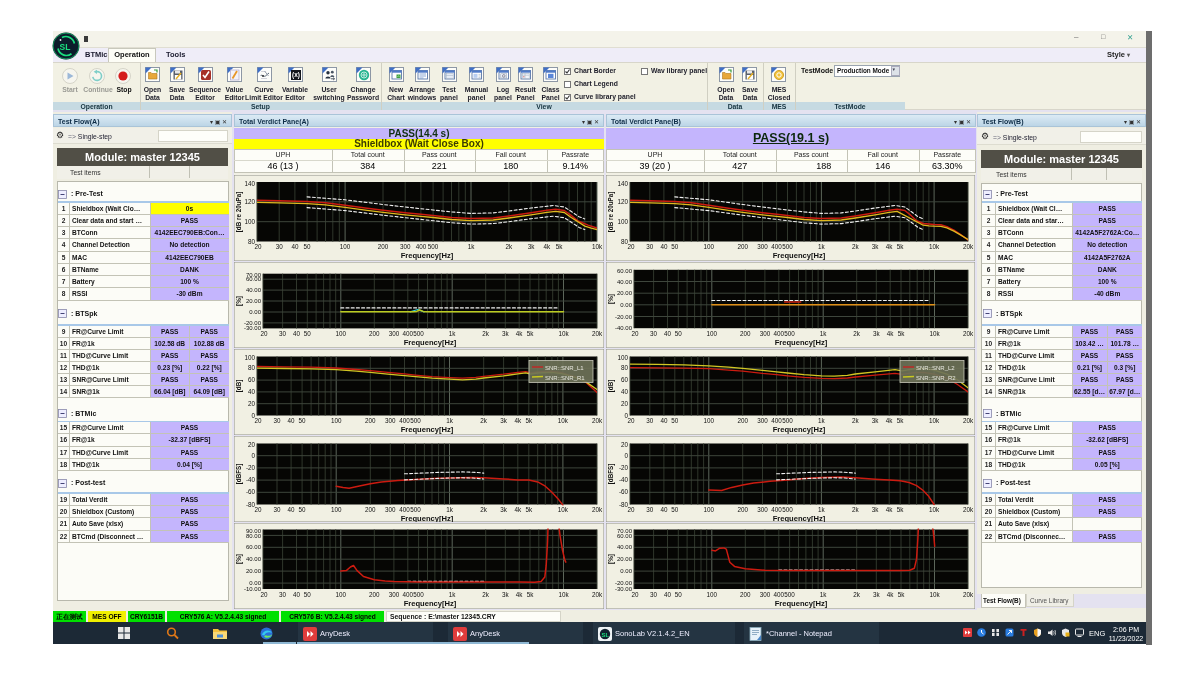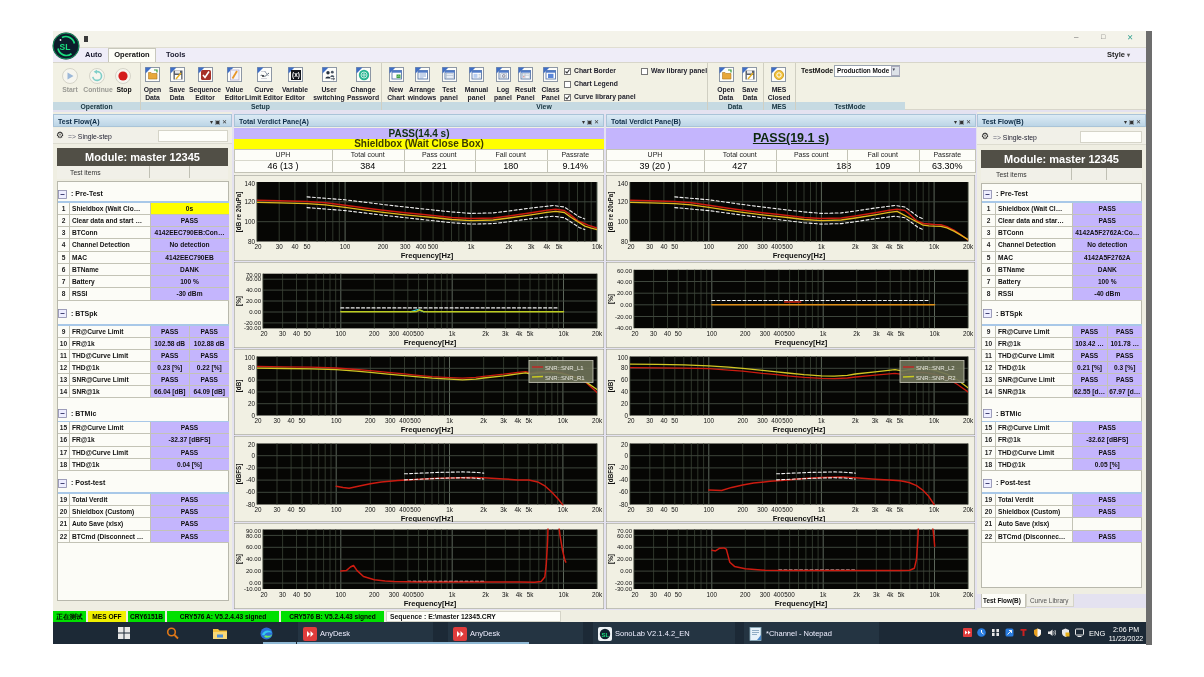--- a/index.html
+++ b/index.html
@@ -22,21 +22,21 @@
 <div class="abs" style="left:1101px;top:33px;color:#666;font-size:7px;">□</div>
 <div class="abs" style="left:1127px;top:33px;font-size:7.5px;color:#2e9e8e;">✕</div>
 <svg class="abs" style="left:52px;top:31px" width="28" height="30">
 <circle cx="14" cy="15" r="13.4" fill="#0c1d2b"></circle>
 <circle cx="14" cy="15" r="12.9" fill="none" stroke="#17c970" stroke-width="0.7"></circle>
 <path d="M 10,6.5 A 8.6,8.6 0 0 1 22.4,12.5" fill="none" stroke="#1ade7e" stroke-width="1.7"></path>
 <path d="M 19.5,22.8 A 8.6,8.6 0 0 1 6,17.5" fill="none" stroke="#1ade7e" stroke-width="1.7"></path>
 <text x="7.6" y="18.6" font-size="8.5" font-weight="bold" fill="#1ade7e" font-family="Liberation Sans">SL</text>
 <circle cx="8.5" cy="9" r="0.9" fill="#e8e8e8"></circle>
 </svg>
-<div class="abs b" style="left:85px;top:50px;font-size:7.5px;color:#1a1a2e;">Auto</div>
+<div class="abs b" style="left:85px;top:50px;font-size:7.5px;color:#1a1a2e;">BTMic</div>
 <div class="abs" style="left:108px;top:48px;width:48px;height:14px;background:#fdfdf6;border:1px solid #c8c8bc;border-bottom:none;"></div>
 <div class="abs b ctr" style="left:108px;top:50px;width:48px;font-size:7.5px;color:#111;">Operation</div>
 <div class="abs b" style="left:166px;top:50px;font-size:7.5px;color:#1a1a2e;">Tools</div>
 <div class="abs b" style="left:1107px;top:50px;font-size:7.5px;color:#222;">Style <span style="font-size:6px;color:#555;">▾</span></div>
 <svg class="abs" style="left:62px;top:68px" width="16" height="16">
     <circle cx="8" cy="8" r="7.5" fill="#f6f5ee" stroke="#d5d4c8" stroke-width="1"></circle>
     <path d="M5.5,4.5 L11.5,8 L5.5,11.5 Z" fill="#9cb8d8"></path>
   </svg>
 <svg class="abs" style="left:89px;top:68px" width="16" height="16">
     <circle cx="8" cy="8" r="7.5" fill="#f6f5ee" stroke="#d5d4c8" stroke-width="1"></circle>
@@ -393,24 +393,24 @@
 <div class="abs" style="left:606px;top:127px;width:370px;height:48px;background:#f1f0e4;"></div>
 <div class="abs grn ctr" style="left:606px;top:128px;width:370px;height:21px;"></div>
 <div class="abs ctr b" style="left:606px;top:131px;width:370px;font-size:12.5px;color:#0c280c;text-decoration:underline;">PASS(19.1 s)</div>
 <div class="abs" style="left:606px;top:149px;width:370px;height:24px;background:#fdfdf8;border:1px solid #c3c3b6;"></div>
 <div class="abs ctr" style="left:606px;top:150.5px;width:98px;font-size:7px;color:#222;">UPH</div>
 <div class="abs ctr" style="left:606px;top:160.5px;width:98px;font-size:9px;color:#000;">39 (20 )</div>
 <div class="abs ctr" style="left:704px;top:150.5px;width:71.5px;font-size:7px;color:#222;">Total count</div>
 <div class="abs ctr" style="left:704px;top:160.5px;width:71.5px;font-size:9px;color:#000;">427</div>
 <div class="abs" style="left:704px;top:149.5px;width:1px;height:23px;background:#c3c3b6;"></div>
 <div class="abs ctr" style="left:775.5px;top:150.5px;width:71.5px;font-size:7px;color:#222;">Pass count</div>
-<div class="abs ctr" style="left:808px;top:160.5px;width:71.5px;font-size:9px;color:#000;">188</div>
+<div class="abs ctr" style="left:788px;top:160.5px;width:71.5px;font-size:9px;color:#000;">188</div>
 <div class="abs" style="left:775.5px;top:149.5px;width:1px;height:23px;background:#c3c3b6;"></div>
 <div class="abs ctr" style="left:847px;top:150.5px;width:71.5px;font-size:7px;color:#222;">Fail count</div>
-<div class="abs ctr" style="left:847px;top:160.5px;width:71.5px;font-size:9px;color:#000;">109</div>
+<div class="abs ctr" style="left:847px;top:160.5px;width:71.5px;font-size:9px;color:#000;">146</div>
 <div class="abs" style="left:847px;top:149.5px;width:1px;height:23px;background:#c3c3b6;"></div>
 <div class="abs ctr" style="left:918.5px;top:150.5px;width:57.5px;font-size:7px;color:#222;">Passrate</div>
 <div class="abs ctr" style="left:918.5px;top:160.5px;width:57.5px;font-size:9px;color:#000;">63.30%</div>
 <div class="abs" style="left:918.5px;top:149.5px;width:1px;height:23px;background:#c3c3b6;"></div>
 <div class="abs" style="left:606px;top:159.8px;width:370px;height:1px;background:#d8d8cc;"></div>
 <div class="abs" style="left:977px;top:112px;width:169px;height:498px;background:#efeee2;"></div>
 <div class="abs" style="left:977px;top:114px;width:169px;height:13px;background:linear-gradient(#dcebf5,#bcd5e6);border:1px solid #aac4d8;">
     <span class="b" style="font-size:7px;color:#0d2c46;position:absolute;left:4px;top:2.5px;">Test Flow(B)</span>
     <span style="position:absolute;right:4px;top:2.5px;font-size:6px;color:#333;">▾&nbsp;▣&nbsp;✕</span>
   </div>

